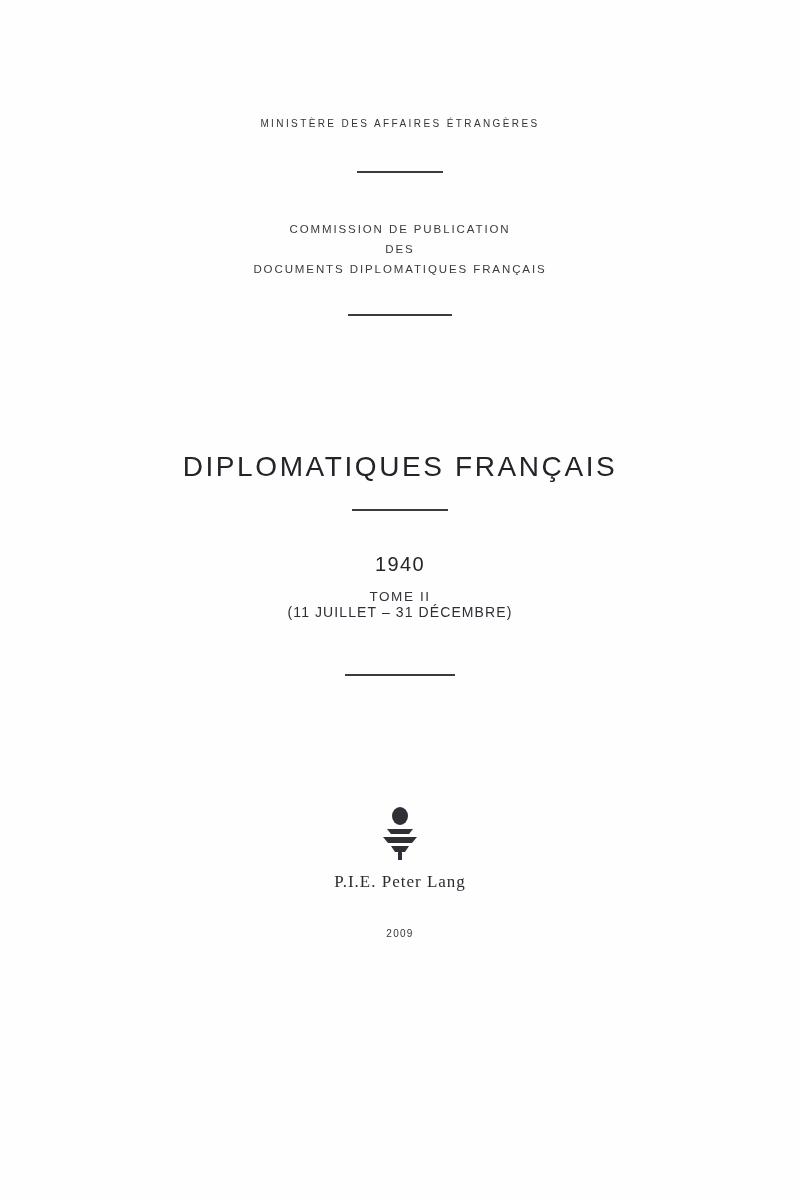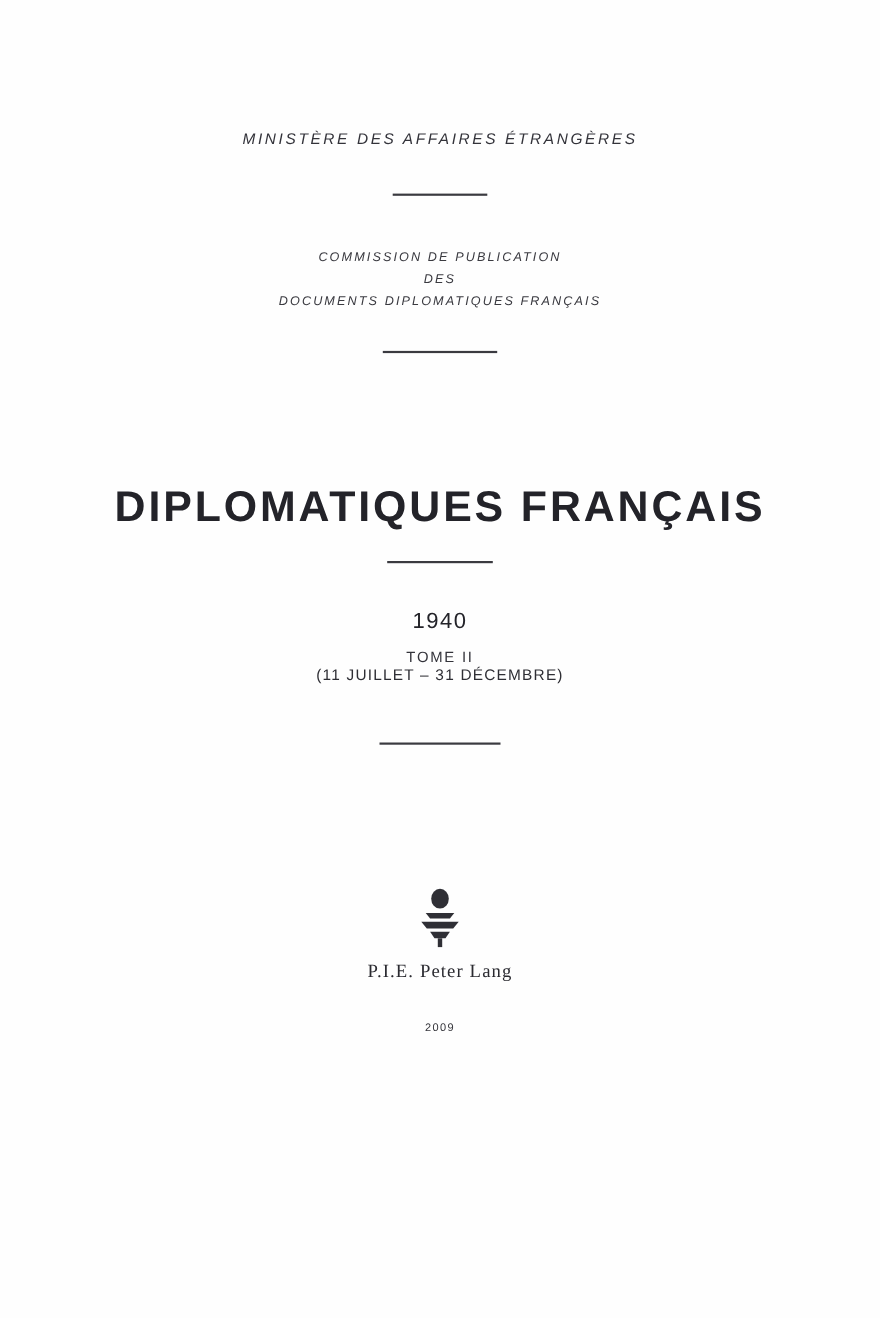--- a/index.html
+++ b/index.html
@@ -24,67 +24,66 @@
     height: 1198px;
     background: #fefefe;
     display: flex;
     flex-direction: column;
     align-items: center;
   }
 
   
   .ministry {
     margin-top: 118px;
-    font-size: 14px;
+    font-size: 10px;
     letter-spacing: 2.4px;
     font-weight: 400;
     color: #33333a;
     text-align: center;
     white-space: nowrap;
-    font-style: italic;
   }
 
   .rule {
     background: #3a3a40;
     height: 2px;
     margin: 0 auto;
   }
   .rule-1 { width: 86px; margin-top: 42px; }
   .rule-2 { width: 104px; margin-top: 35px; }
   .rule-3 { width: 96px; margin-top: 26px; }
   .rule-4 { width: 110px; margin-top: 54px; }
 
   .commission {
     margin-top: 46px;
     text-align: center;
     font-size: 11.5px;
     letter-spacing: 1.9px;
     line-height: 1.75;
     color: #3a3a40;
   }
-  .commission div { white-space: nowrap; font-style: italic; }
+  .commission div { white-space: nowrap; }
 
   
   .title-block {
     margin-top: 108px;
     text-align: center;
   }
   .title-line1 {
     font-size: 39px;
     letter-spacing: 2.6px;
     font-weight: 400;
     color: #232329;
     white-space: nowrap;
   }
   .title-line2 {
-    font-size: 39px;
+    font-size: 28px;
     letter-spacing: 2.6px;
-    font-weight: 700;
+    font-weight: 400;
     color: #232329;
-    margin-top: 11px;
+    margin-top: 27px;
     white-space: nowrap;
   }
 
   
   .year {
     margin-top: 42px;
     font-size: 20px;
     font-weight: normal;
     letter-spacing: 1.4px;
     color: #232329;

